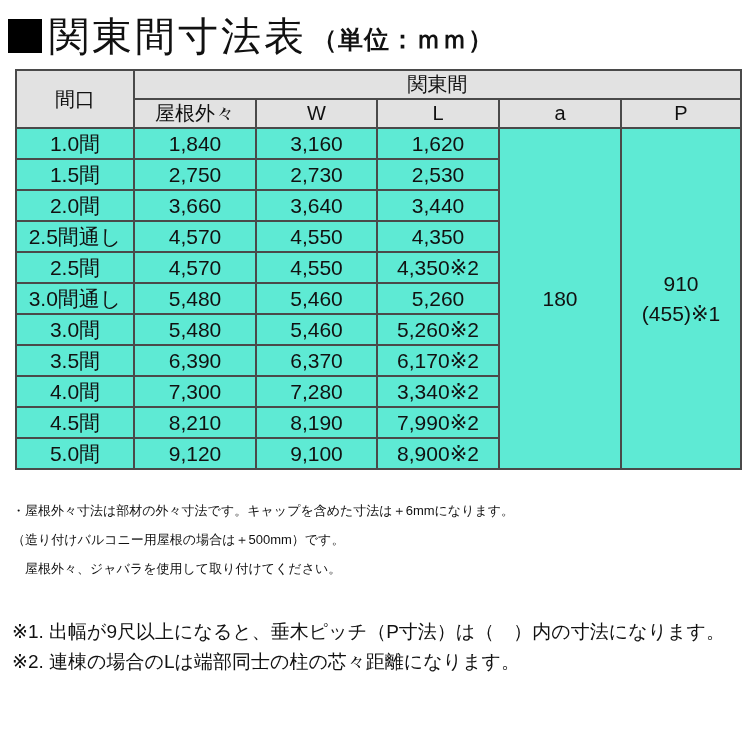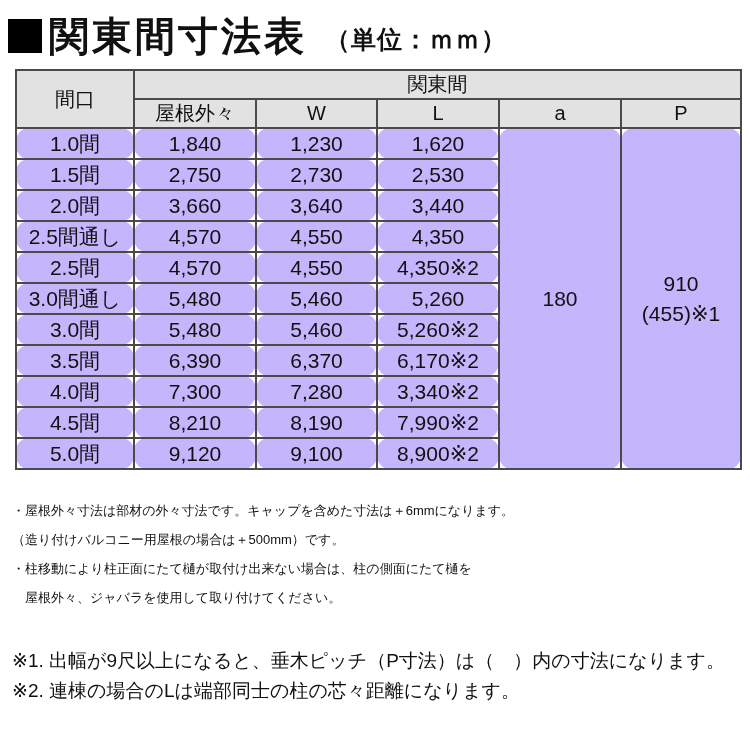--- a/index.html
+++ b/index.html
@@ -28,28 +28,28 @@
   .black-square {
     width: 34px;
     height: 34px;
     background: #000000;
     display: inline-block;
     margin-right: 7px;
     flex: 0 0 auto;
   }
   .title-main {
     font-size: 40px;
-    font-weight: bold;
+    font-weight: normal;
     letter-spacing: 3px;
     line-height: 1;
   }
   .title-unit {
     font-size: 25px;
     font-weight: bold;
-    margin-left: 18px;
+    margin-left: 5px;
     letter-spacing: 1px;
     line-height: 1;
     padding-top: 6px;
   }
   
   table.dim-table {
     border-collapse: collapse;
     table-layout: fixed;
     margin: 9px 0 0 15px;
     width: 725px;
@@ -63,21 +63,21 @@
     font-weight: normal;
     overflow: hidden;
     white-space: nowrap;
   }
   .dim-table thead th {
     background: #e2e2e2;
     font-size: 20px;
   }
   .dim-table thead tr.group-row th { height: 24px; }
   .dim-table thead tr.sub-row th { height: 27px; }
-  .dim-table tbody td { height: 29px; background: #c4b5fd; border-radius: 13px; }
+  .dim-table tbody td { height: 29px; background: #5eead4; }
   .dim-table td.merged { line-height: 30px; }
   
   .notes {
     margin: 26px 0 16px 12px;
     font-size: 13px;
     line-height: 29px;
   }
   .note-line { white-space: pre-wrap; }
   .footnotes {
     margin: 34px 0 0 12px;
@@ -115,21 +115,21 @@
           <th>W</th>
           <th>L</th>
           <th>a</th>
           <th>P</th>
         </tr>
     </thead>
     <tbody id="table-body">
         <tr>
           <td>1.0間</td>
           <td>1,840</td>
-          <td>1,230</td>
+          <td>3,160</td>
           <td>1,620</td>
           <td rowspan="11" class="merged">180</td>
           <td rowspan="11" class="merged">
             <div>910</div>
             <div>(455)※1</div>
           </td>
         </tr>
         <tr>
           <td>1.5間</td>
           <td>2,750</td>
@@ -189,21 +189,20 @@
           <td>9,120</td>
           <td>9,100</td>
           <td>8,900※2</td>
         </tr>
       </tbody>
   </table>
 
   <div class="notes" id="notes">
       <div class="note-line">・屋根外々寸法は部材の外々寸法です。キャップを含めた寸法は＋6mmになります。</div>
       <div class="note-line">（造り付けバルコニー用屋根の場合は＋500mm）です。</div>
-      <div class="note-line">・柱移動により柱正面にたて樋が取付け出来ない場合は、柱の側面にたて樋を</div>
       <div class="note-line">　屋根外々、ジャバラを使用して取り付けてください。</div>
     </div>
 
   <div class="footnotes" id="footnotes">
       <div class="note-line">※1. 出幅が9尺以上になると、垂木ピッチ（P寸法）は（　）内の寸法になります。</div>
       <div class="note-line">※2. 連棟の場合のLは端部同士の柱の芯々距離になります。</div>
     </div>
 
 </div>
 

